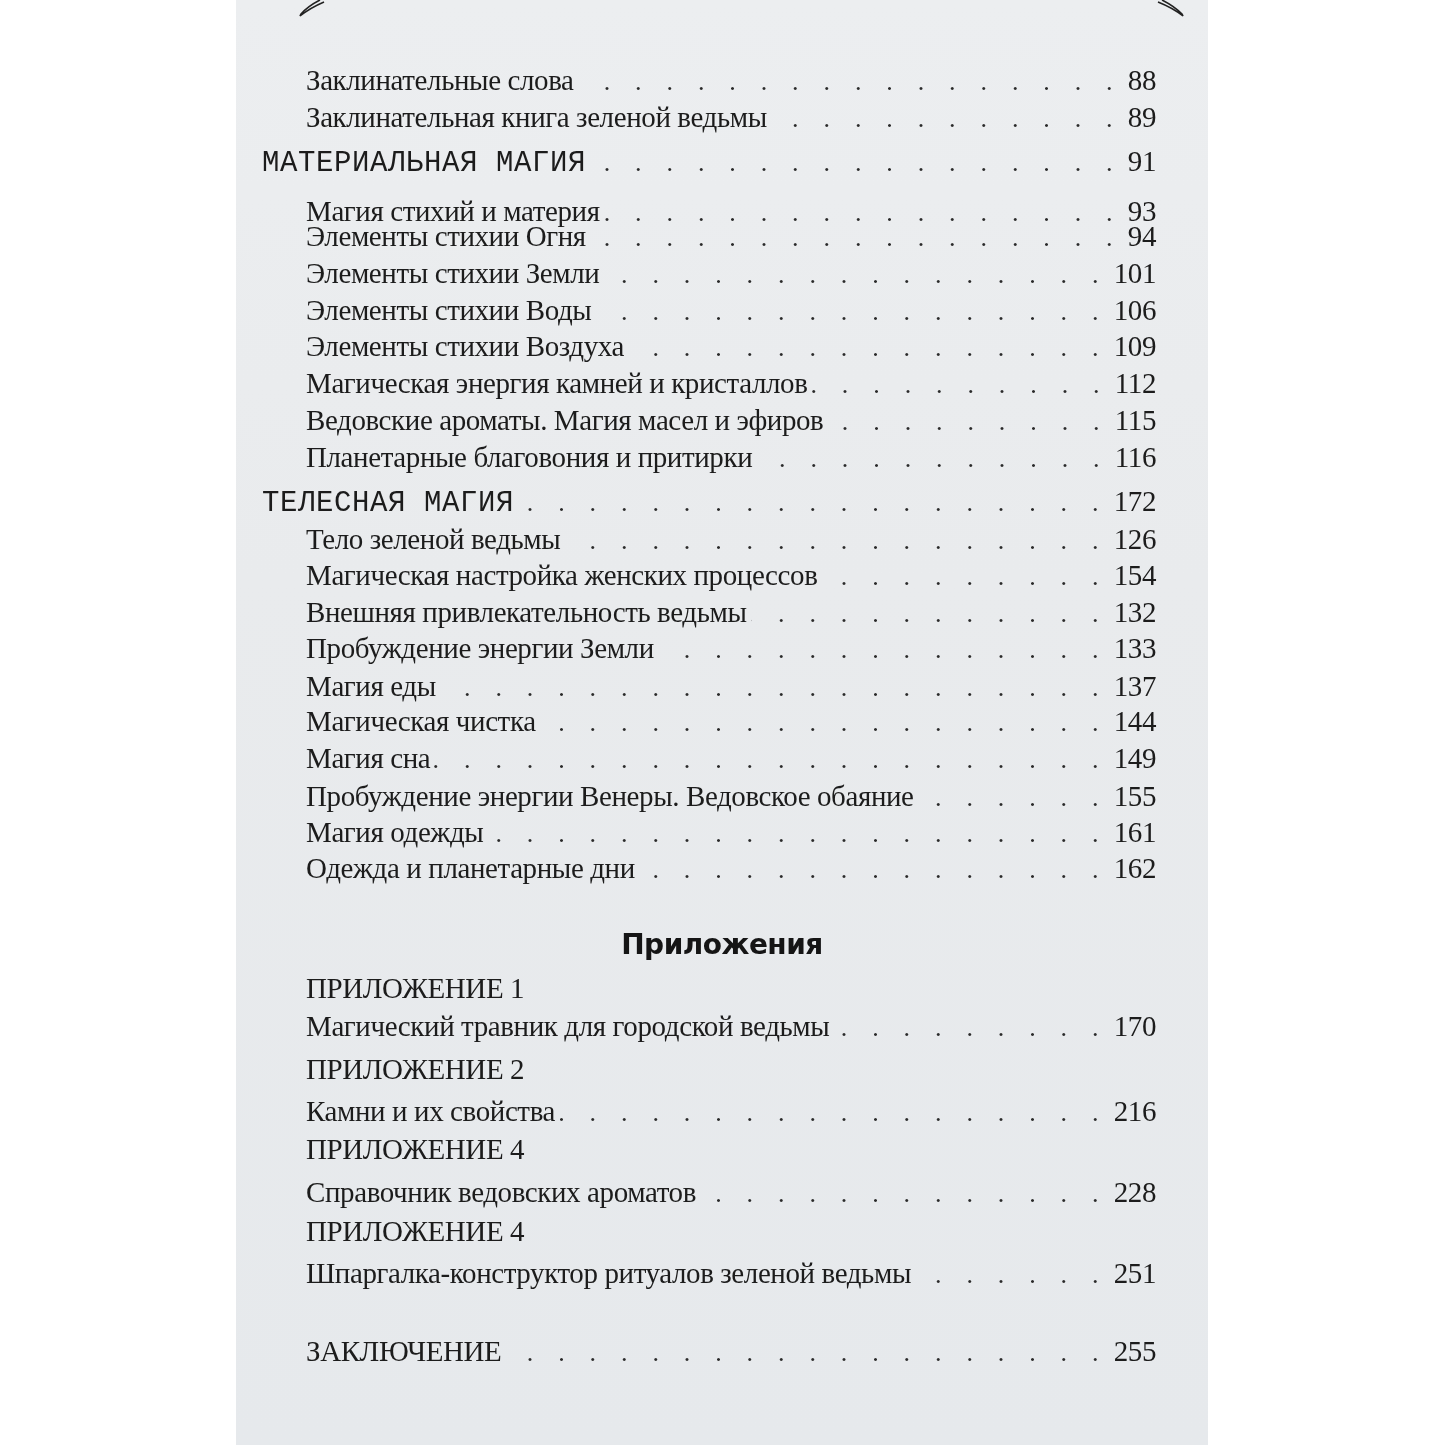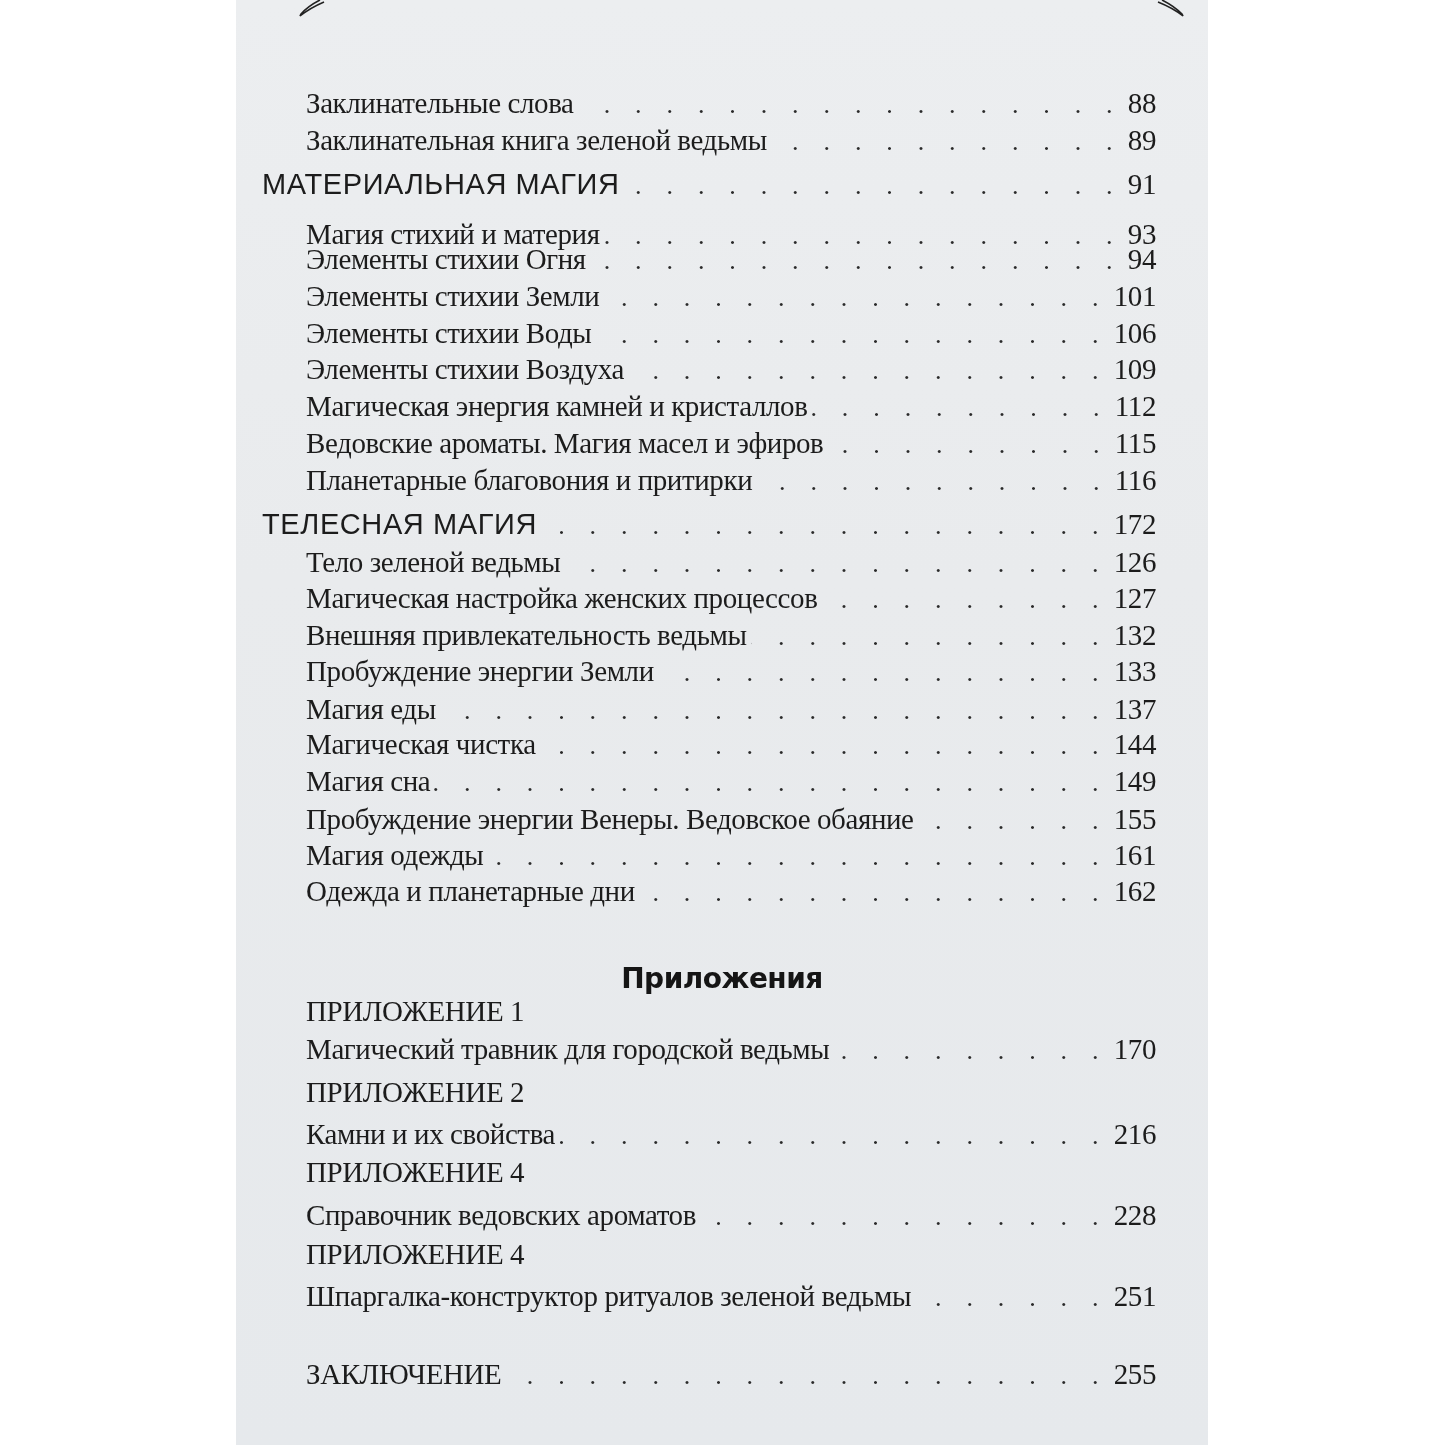--- a/index.html
+++ b/index.html
@@ -46,24 +46,23 @@
     white-space: nowrap;
     letter-spacing: -0.4px;
   }
   .toc-row.level-1 { left: 26px; right: 52px; }
   .toc-row.level-2 { left: 70px; right: 52px; }
   .toc-row.appendix-head { left: 70px; right: 52px; }
   .toc-row .title {
     flex: 0 0 auto;
     font-family: "Liberation Serif", "DejaVu Serif", serif;
     font-size: 29px;
-    margin-top: 23px;
   }
   .toc-row.level-1 .title {
-    font-family: Liberation Sans, sans-serif;
+    font-family: Liberation Mono, monospace;
     font-size: 29px;
     letter-spacing: 0.6px;
   }
   .toc-row .leader {
     flex: 1 1 auto;
     overflow: hidden;
     margin: 0 6px 0 4px;
     font-family: "Liberation Serif", serif;
     font-size: 26px;
     letter-spacing: 9.2px;
@@ -80,21 +79,20 @@
   .section-heading {
     position: absolute;
     left: 0;
     width: 972px;
     text-align: center;
     font-family: "DejaVu Sans", "Liberation Sans", sans-serif;
     font-weight: bold;
     font-size: 28px;
     color: #151515;
     letter-spacing: -0.5px;
-    margin-top: 34px;
   }
 </style>
 </head>
 <body>
 
 <div class="page">
 
   <svg class="flourish flourish-left" viewBox="0 0 40 20">
     <path d="M30 0 Q18 6 11 14 L10 16 Q20 8 34 2" fill="none" stroke="#222" stroke-width="1.6"></path>
   </svg>
@@ -165,21 +163,21 @@
       <span class="page-num">172</span>
     </div>
     <div class="toc-row level-2" style="top:523px">
       <span class="title">Тело зеленой ведьмы</span>
       <span class="leader">. . . . . . . . . . . . . . . . . . . . . . . . . . . . . . . . . . . . . . . . . . . . . . . . . . . . . . . . . . . . . . . . . . .</span>
       <span class="page-num">126</span>
     </div>
     <div class="toc-row level-2" style="top:559px">
       <span class="title">Магическая настройка женских процессов</span>
       <span class="leader">. . . . . . . . . . . . . . . . . . . . . . . . . . . . . . . . . . . . . . . . . . . . . . . . . . . . . . . . . . . . . . . . . . .</span>
-      <span class="page-num">127</span>
+      <span class="page-num">154</span>
     </div>
     <div class="toc-row level-2" style="top:596px">
       <span class="title">Внешняя привлекательность ведьмы</span>
       <span class="leader">. . . . . . . . . . . . . . . . . . . . . . . . . . . . . . . . . . . . . . . . . . . . . . . . . . . . . . . . . . . . . . . . . . .</span>
       <span class="page-num">132</span>
     </div>
     <div class="toc-row level-2" style="top:632px">
       <span class="title">Пробуждение энергии Земли</span>
       <span class="leader">. . . . . . . . . . . . . . . . . . . . . . . . . . . . . . . . . . . . . . . . . . . . . . . . . . . . . . . . . . . . . . . . . . .</span>
       <span class="page-num">133</span>

